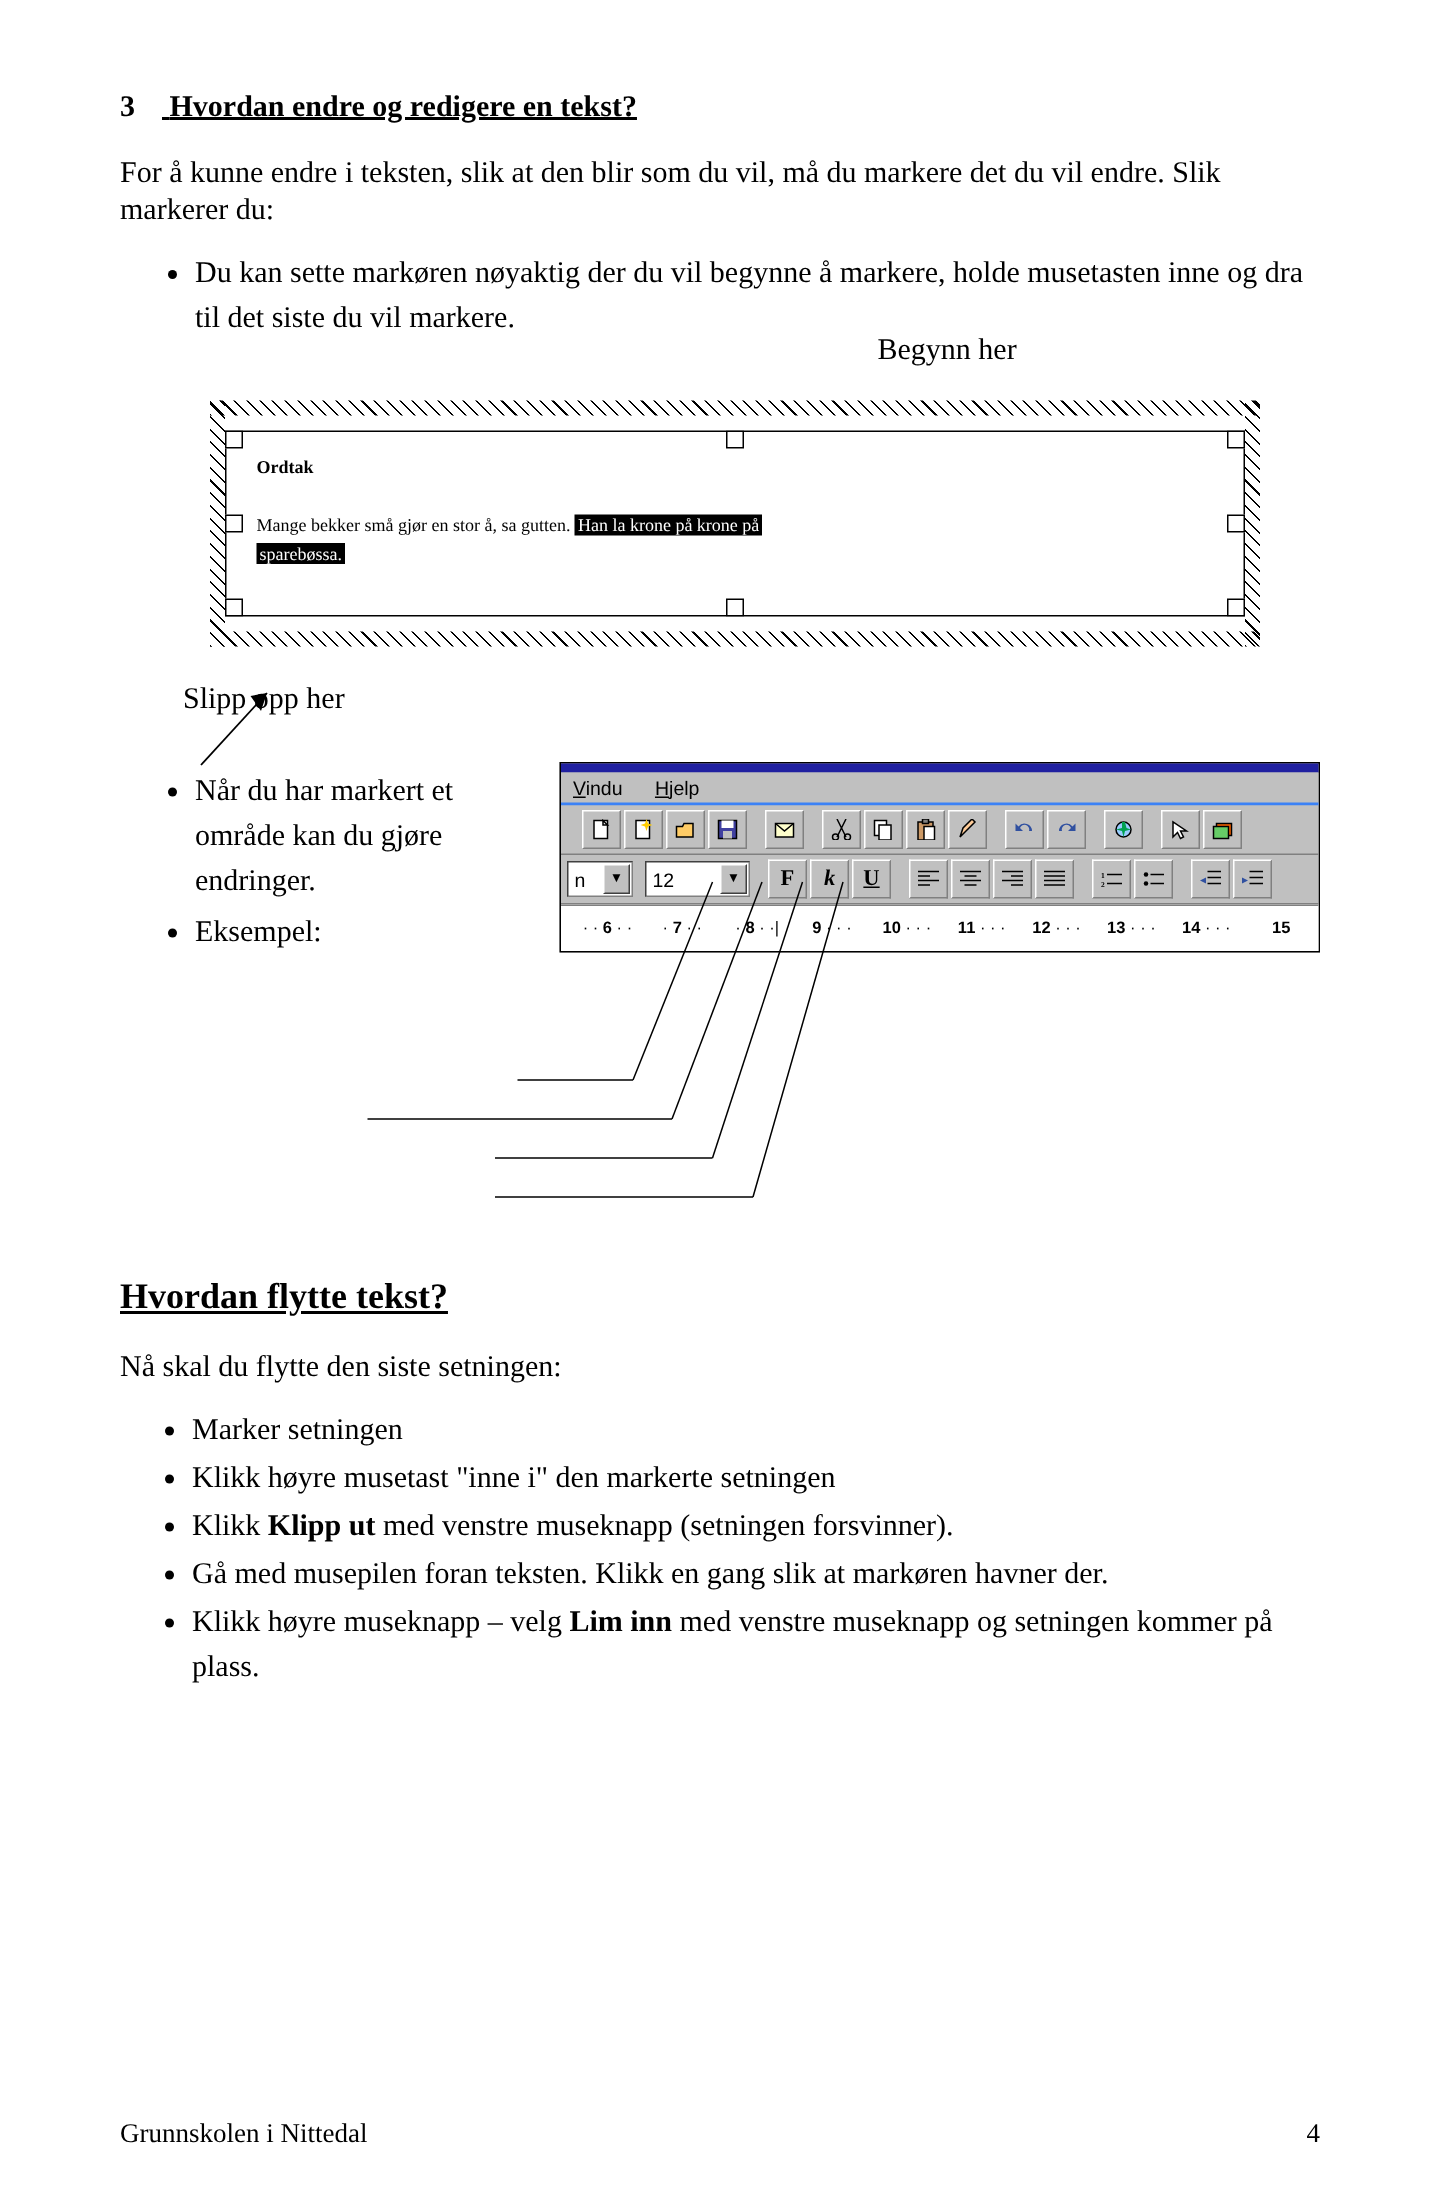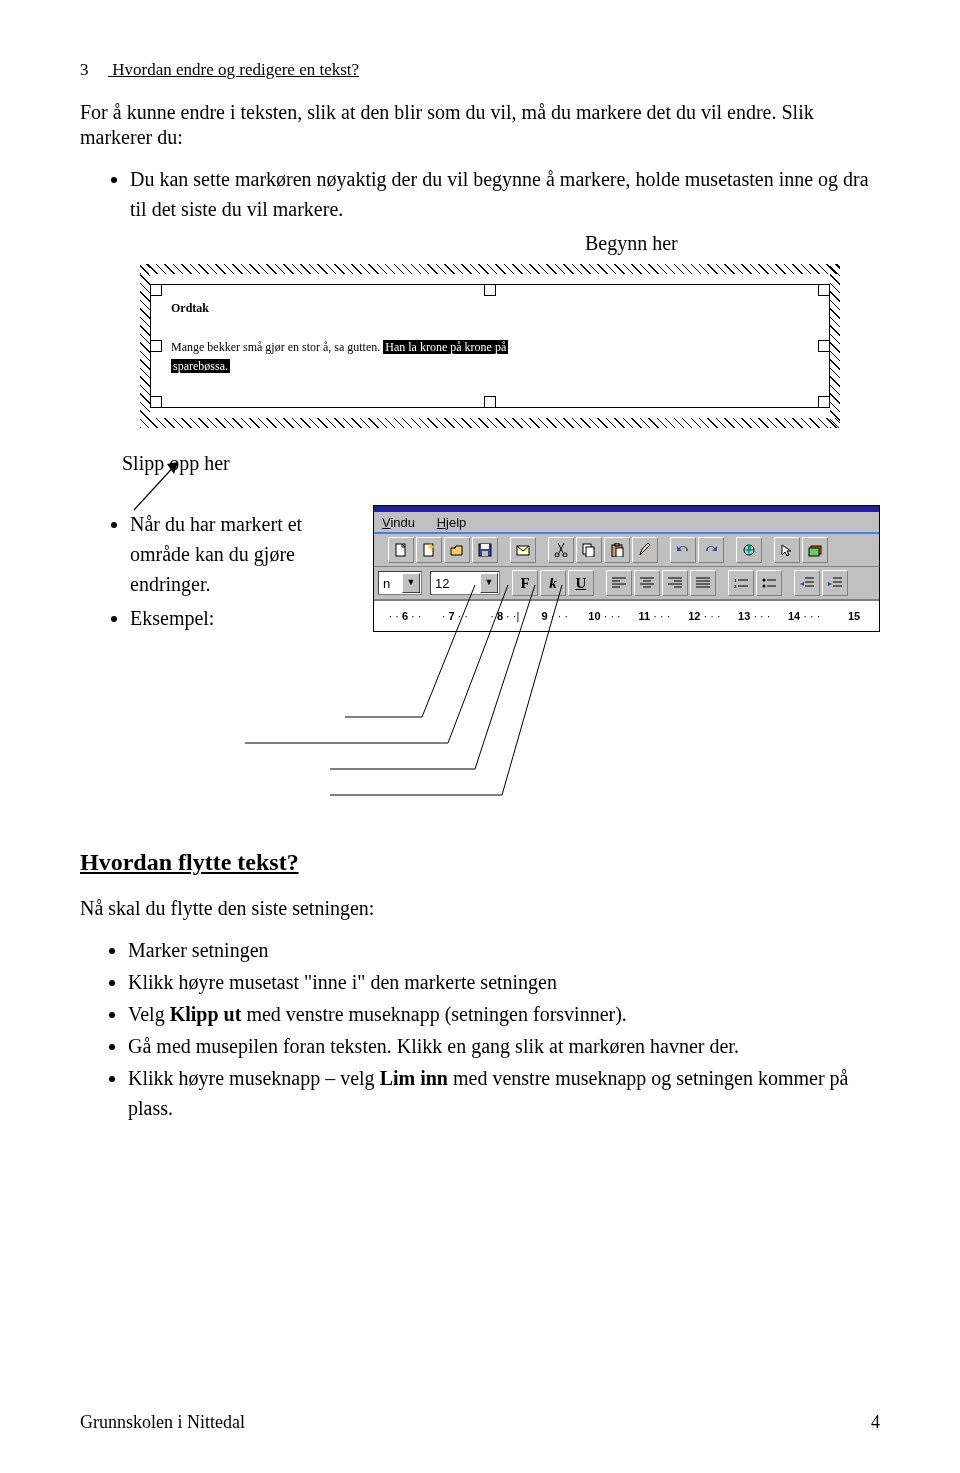--- a/index.html
+++ b/index.html
@@ -1,25 +1,25 @@
 <!DOCTYPE html>
 <html><head>
 <meta charset="utf-8">
 <style>
   body{
     margin:0;padding:60px 80px;font-family:"Times New Roman",serif;
     font-size:20px;background:#fff;color:#000;width:960px;box-sizing:border-box;
     min-height:1473px;position:relative;
   }
-  .h1{font-size:17px;font-weight:400;text-decoration:underline;margin-bottom:20px}
+  .h1{font-size:20px;font-weight:700;text-decoration:underline;margin-bottom:20px}
   .h1 .num{display:inline-block;width:28px;text-decoration:none}
   p{margin:0 0 14px 0;line-height:1.25}
   .bullets{list-style:disc;padding-left:50px;margin:0 0 16px 0;line-height:1.5}
   .bullets li{margin:4px 0}
-  .label-right{position:absolute;left:585px;top:232px}
+  .label-right{position:absolute;left:585px;top:222px}
   .arrow1{position:absolute;left:585px;top:267px}
   .arrow2{position:absolute;left:130px;top:460px}
   .textbox-wrap{margin:40px 0 24px 60px}
   .textbox{
     width:700px;background:#fff;position:relative;
   }
   .hatched{
     background-image:repeating-linear-gradient(45deg,#000 0 1px,transparent 1px 6px);
   }
   .tb-top,.tb-bottom{height:10px;width:100%}
@@ -351,21 +351,21 @@
       <line x1="422" y1="286" x2="482" y2="76" stroke="#000"></line>
   </svg>
 </div>
 
 <div class="h2">Hvordan flytte tekst?</div>
 <p>Nå skal du  flytte den siste setningen:</p>
 <ul class="bullets2">
   <li>Marker setningen</li>
   <li>Klikk høyre musetast "inne i" den markerte setningen</li>
   <li>
-    <span>Velg </span><b class="inline">Klipp ut</b><span> med venstre museknapp (setningen forsvinner).</span>
+    <span>Klikk </span><b class="inline">Klipp ut</b><span> med venstre museknapp (setningen forsvinner).</span>
   </li>
   <li>Gå med musepilen foran teksten. Klikk en gang slik at markøren havner der.</li>
   <li>
     <span>Klikk høyre museknapp – velg </span><b class="inline">Lim inn</b><span> med venstre museknapp og setningen kommer på plass.</span>
   </li>
 </ul>
 
 <div class="footer">
   <span>Grunnskolen i Nittedal</span>
   <span>4</span>

